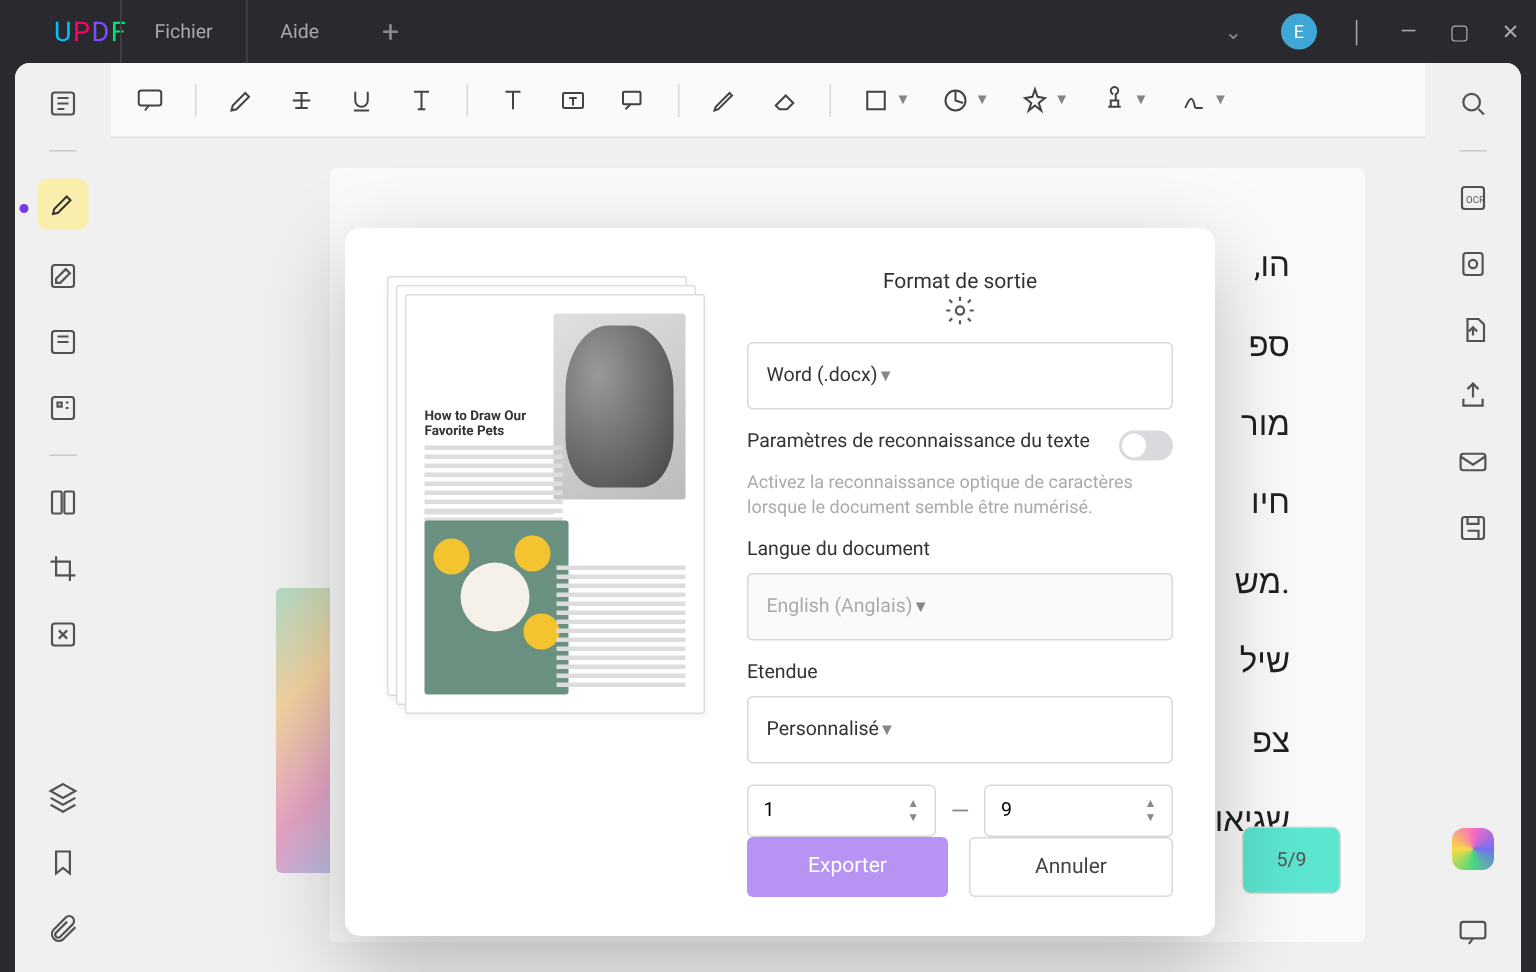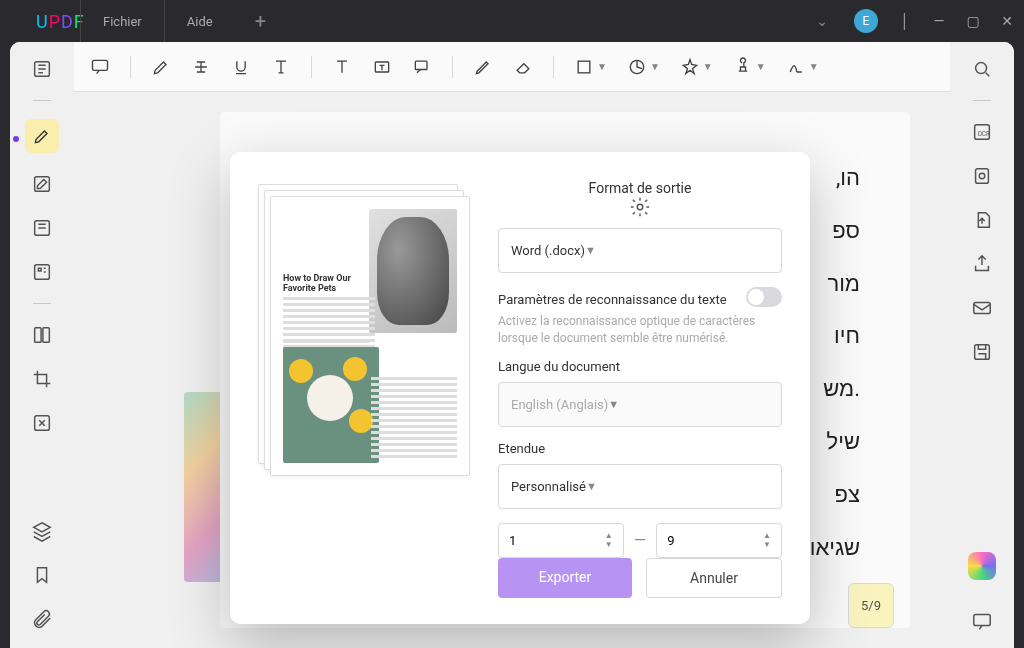--- a/index.html
+++ b/index.html
@@ -30,21 +30,21 @@
 
   .center { flex:1; display:flex; flex-direction:column; }
   .toolbar { height:50px; background:#fff; border-bottom:1px solid #e5e5e7; display:flex; align-items:center; padding:0 16px; gap:20px; }
   .tool { color:#444; display:flex; align-items:center; gap:3px; }
   .tool svg { width:20px; height:20px; stroke:currentColor; fill:none; stroke-width:1.6; }
   .tool .caret { font-size:10px; color:#888; }
   .tsep { width:1px; height:22px; background:#ddd; }
 
   .doc-area { flex:1; background:#f5f5f6; position:relative; padding:20px 40px; display:flex; justify-content:flex-end; }
   .page { width: 690px; background:#fff; border-radius:4px; padding: 40px 50px; direction: rtl; text-align: right; font-size: 22px; line-height: 2.4; color:#222; position:relative; }
-  .page-num-box { position:absolute; bottom:0; right:16px; background:#fef9c3; border:1px solid #ddd; border-radius:6px; padding:6px 12px; font-size:13px; color:#555; direction:ltr; }
+  .page-num-box { position:absolute; bottom:32px; right:16px; background:#5eead4; border:1px solid #ddd; border-radius:6px; padding:6px 22px; font-size:13px; color:#555; direction:ltr; }
   .side-strip { position:absolute; left:110px; top:300px; width:60px; height:190px; background:linear-gradient(135deg,#b5e0c9,#f7d6a3,#e8a6c8,#aec8f0); border-radius:4px; }
 
   .leftbar .bottom-group { margin-top:auto; margin-bottom:16px; display:flex; flex-direction:column; gap:18px; align-items:center;}
   .rightbar .ai-badge { width:28px; height:28px; border-radius:8px; background:conic-gradient(#ff6ec7,#7873f5,#4ade80,#fde047,#ff6ec7); margin-top:auto; margin-bottom:10px; }
 
   
   .modal-backdrop { position:absolute; inset:0; background:rgba(0,0,0,.02); }
   .modal { position:absolute; left:220px; top:110px; width:580px; background:#fff; border-radius:10px; box-shadow:0 20px 60px rgba(0,0,0,.25); padding:28px 28px 26px 28px; display:flex; gap:26px; }
   .preview { width:214px; position:relative; padding-top:4px;}
   .stack { position:relative; width:210px; height:296px; }
@@ -67,21 +67,21 @@
   .form { flex:1; }
   .form-row { margin-bottom:14px; }
   .form-head { display:flex; align-items:center; justify-content:space-between; font-size:14px; color:#333; margin-bottom:10px;flex-direction:column;}
   .gear { width:22px;height:22px; }
   .gear svg{width:100%;height:100%;stroke:#555;fill:none;stroke-width:1.6;}
   .select { border:1px solid #d7d7dc; border-radius:4px; padding:14px 12px; font-size:13px; color:#333; display:flex; align-items:center; background:#fff;}
   .select.disabled { color:#aaa; background:#fafafa;}
   .select .caret { color:#888; font-size:11px;}
   .label { font-size:13px; color:#333; margin-bottom:8px; }
   .sublabel { font-size:12px; color:#aaa; margin-bottom:12px; line-height:1.4;}
-  .toggle-row { display:flex; align-items:flex-end; justify-content:space-between; }
+  .toggle-row { display:flex; align-items:flex-start; justify-content:space-between; }
   .toggle { width:36px; height:20px; border-radius:10px; background:#d9d9de; position:relative; }
   .toggle::after{content:"";position:absolute;left:2px;top:2px;width:16px;height:16px;border-radius:50%;background:#fff;}
   .range-row { display:flex; align-items:center; gap:10px; }
   .numbox { flex:1; border:1px solid #d7d7dc; border-radius:4px; padding:8px 10px; font-size:13px; display:flex; justify-content:space-between; align-items:center;}
   .stepper { display:flex; flex-direction:column; font-size:8px; color:#888; line-height:1; gap:1px;}
   .dash { color:#888; }
   .btn-row { display:flex; gap:14px; }
   .btn { flex:1; padding:11px 0; border-radius:4px; font-size:14px; text-align:center; cursor:pointer; }
   .btn.primary { background:#b794f4; color:#fff; }
   .btn.secondary { background:#fff; border:1px solid #d7d7dc; color:#444; }

